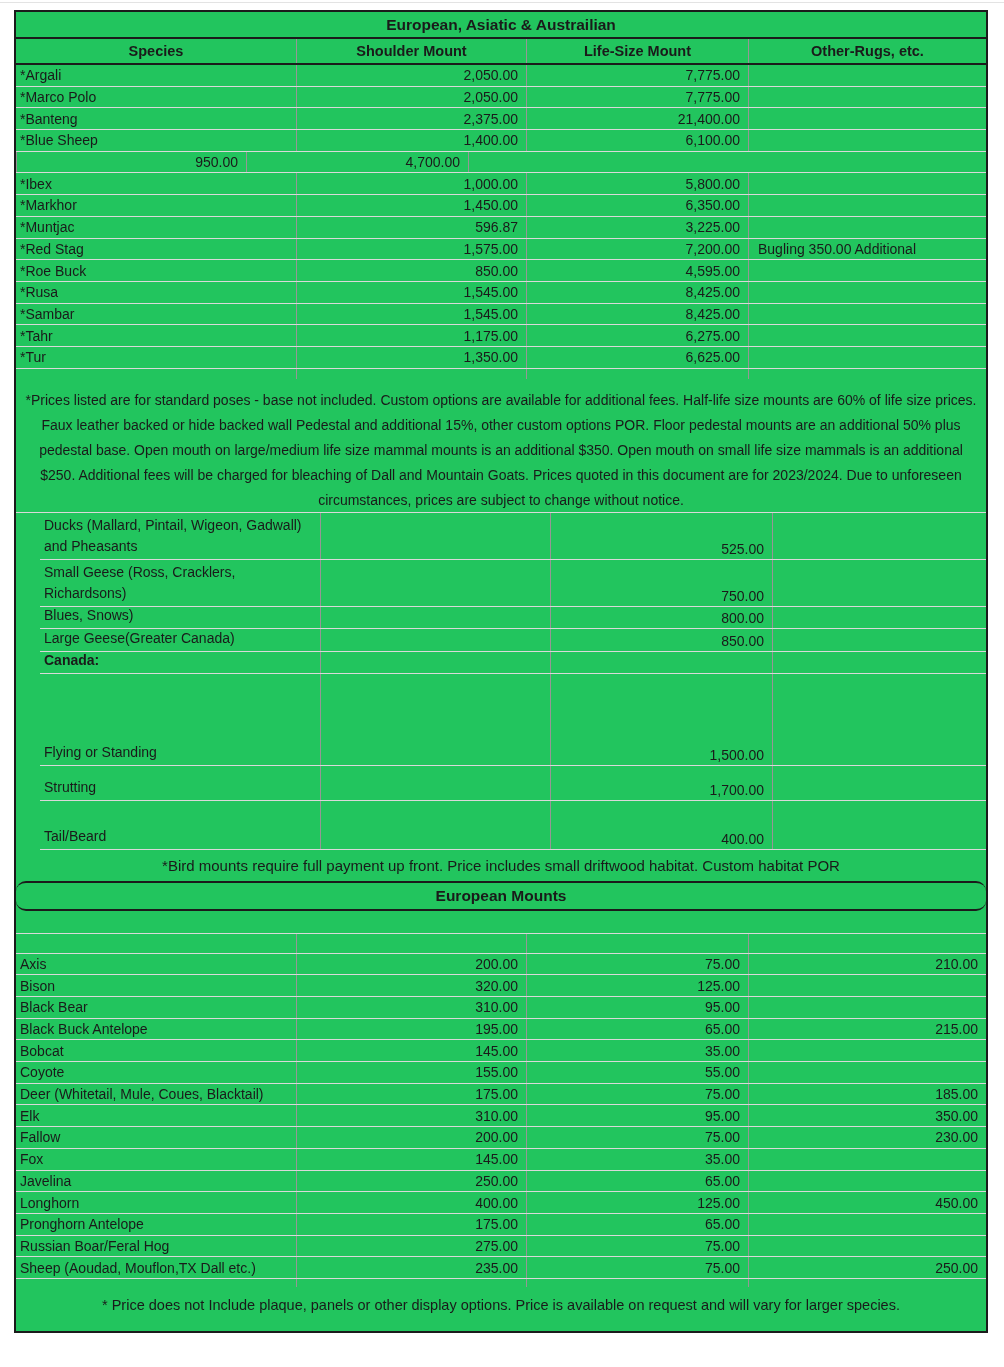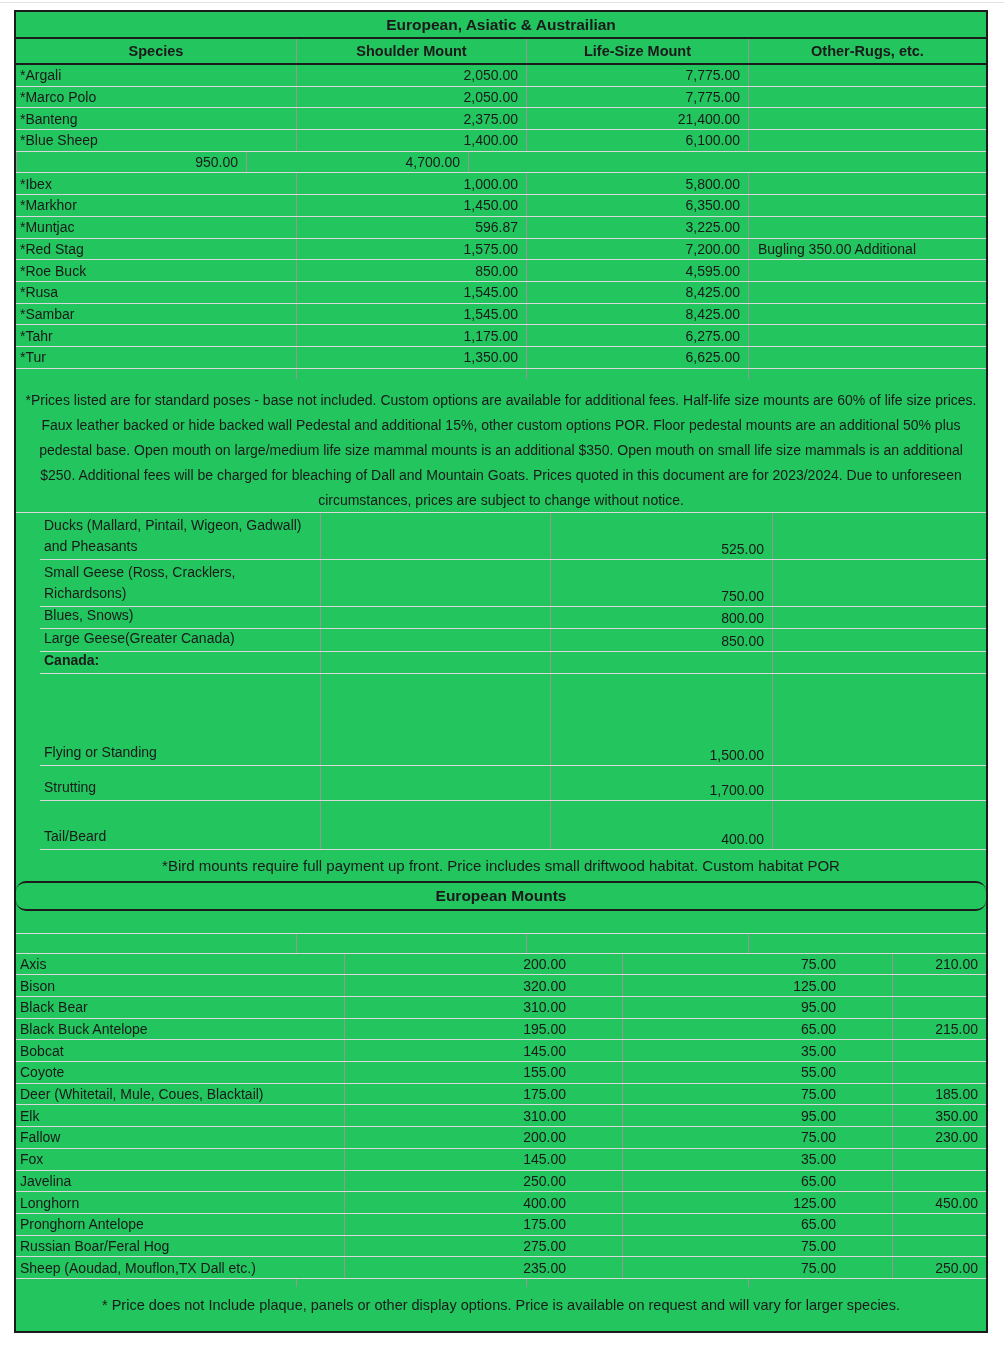--- a/index.html
+++ b/index.html
@@ -38,21 +38,21 @@
   .bird-table{border-top:1px solid var(--rowline);flex:none;padding-left:24px;}
   .bird-label{padding-left:4px;font-size:14px;align-items:flex-end;padding-bottom:2px;line-height:21px;}
   .bird-num{justify-content:flex-end;padding-right:8px;font-size:14px;align-items:flex-end;padding-bottom:2px;}
   .bold{font-weight:bold;}
   .bird-note{height:31px;display:flex;align-items:center;justify-content:center;font-size:15px;flex:none;text-align:center;}
   
   .t2-title{height:30px;border-top:2.5px solid var(--bk);border-bottom:2.5px solid var(--bk);display:flex;align-items:center;justify-content:center;font-weight:bold;font-size:15.5px;flex:none;border-radius:10px;}
   .t2-header{height:23px;}
   .shc{justify-content:center;font-size:16px;margin-top:26px;}
   .empty-row{height:20px;}
-  .t2row{height:21.7px;gap:48px;}
+  .t2row{height:21.7px;}
   .stub2{height:8px;border-bottom:none;}
   
   .footer-note{flex:1;display:flex;align-items:center;justify-content:center;font-size:14.5px;padding-bottom:8px;}
 </style>
 </head>
 <body>
 
 <div class="top-hairline"></div>
 
 <div class="doc">

